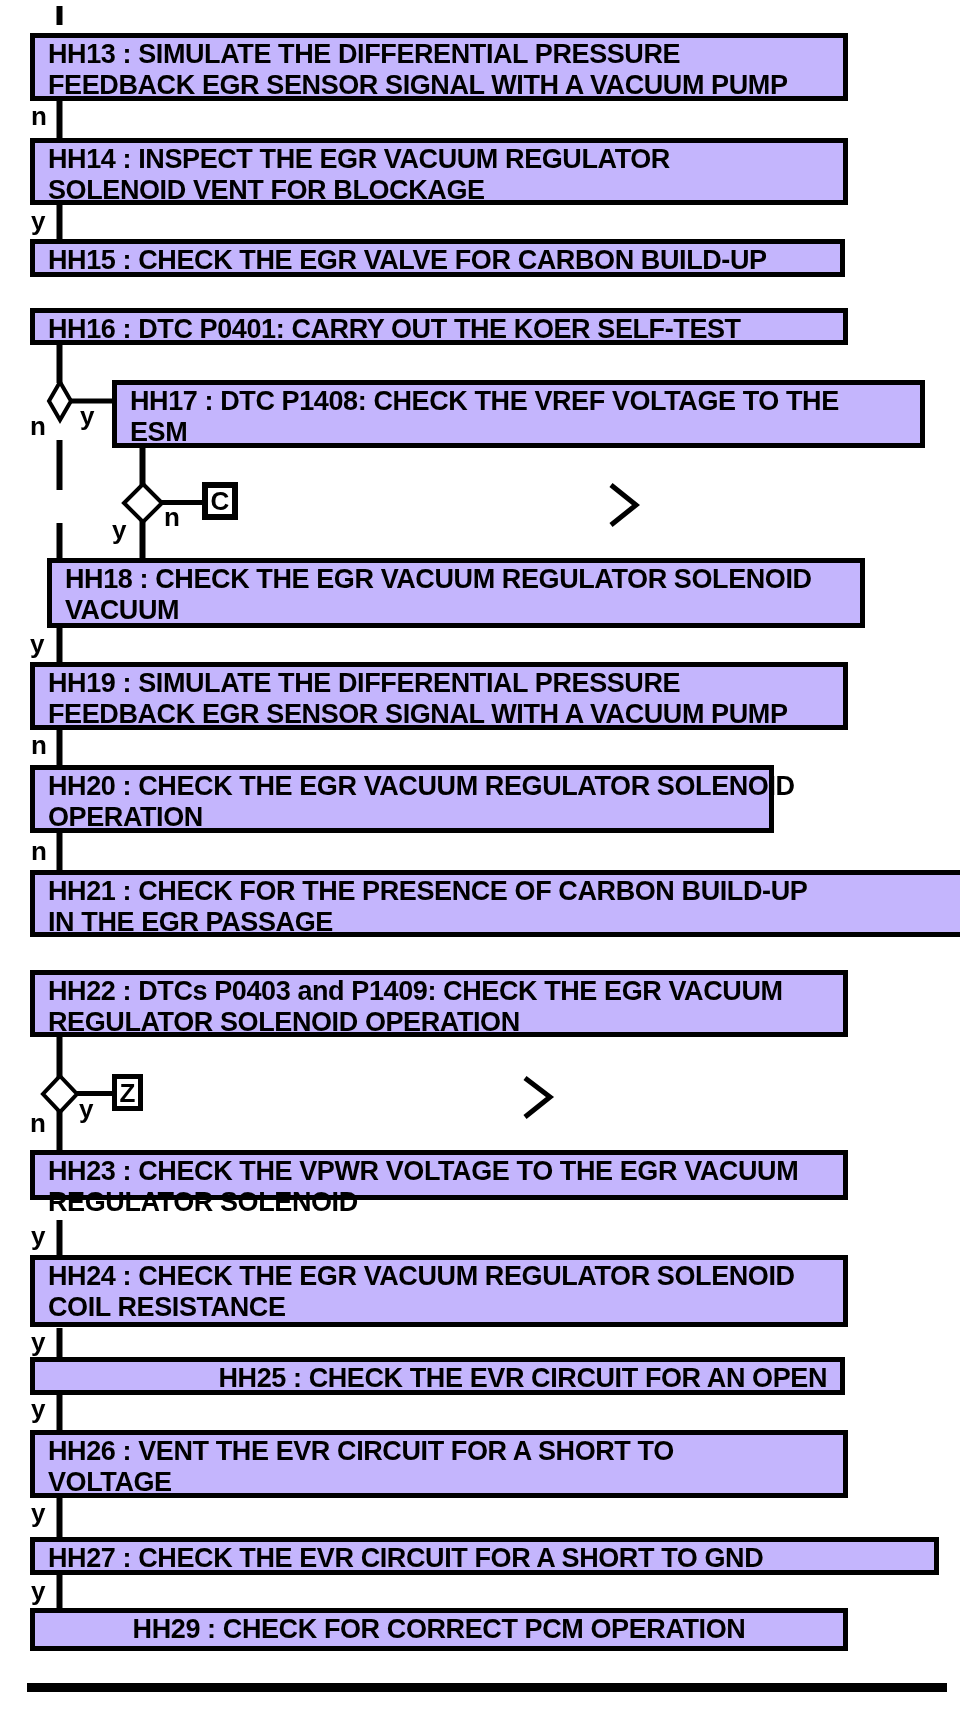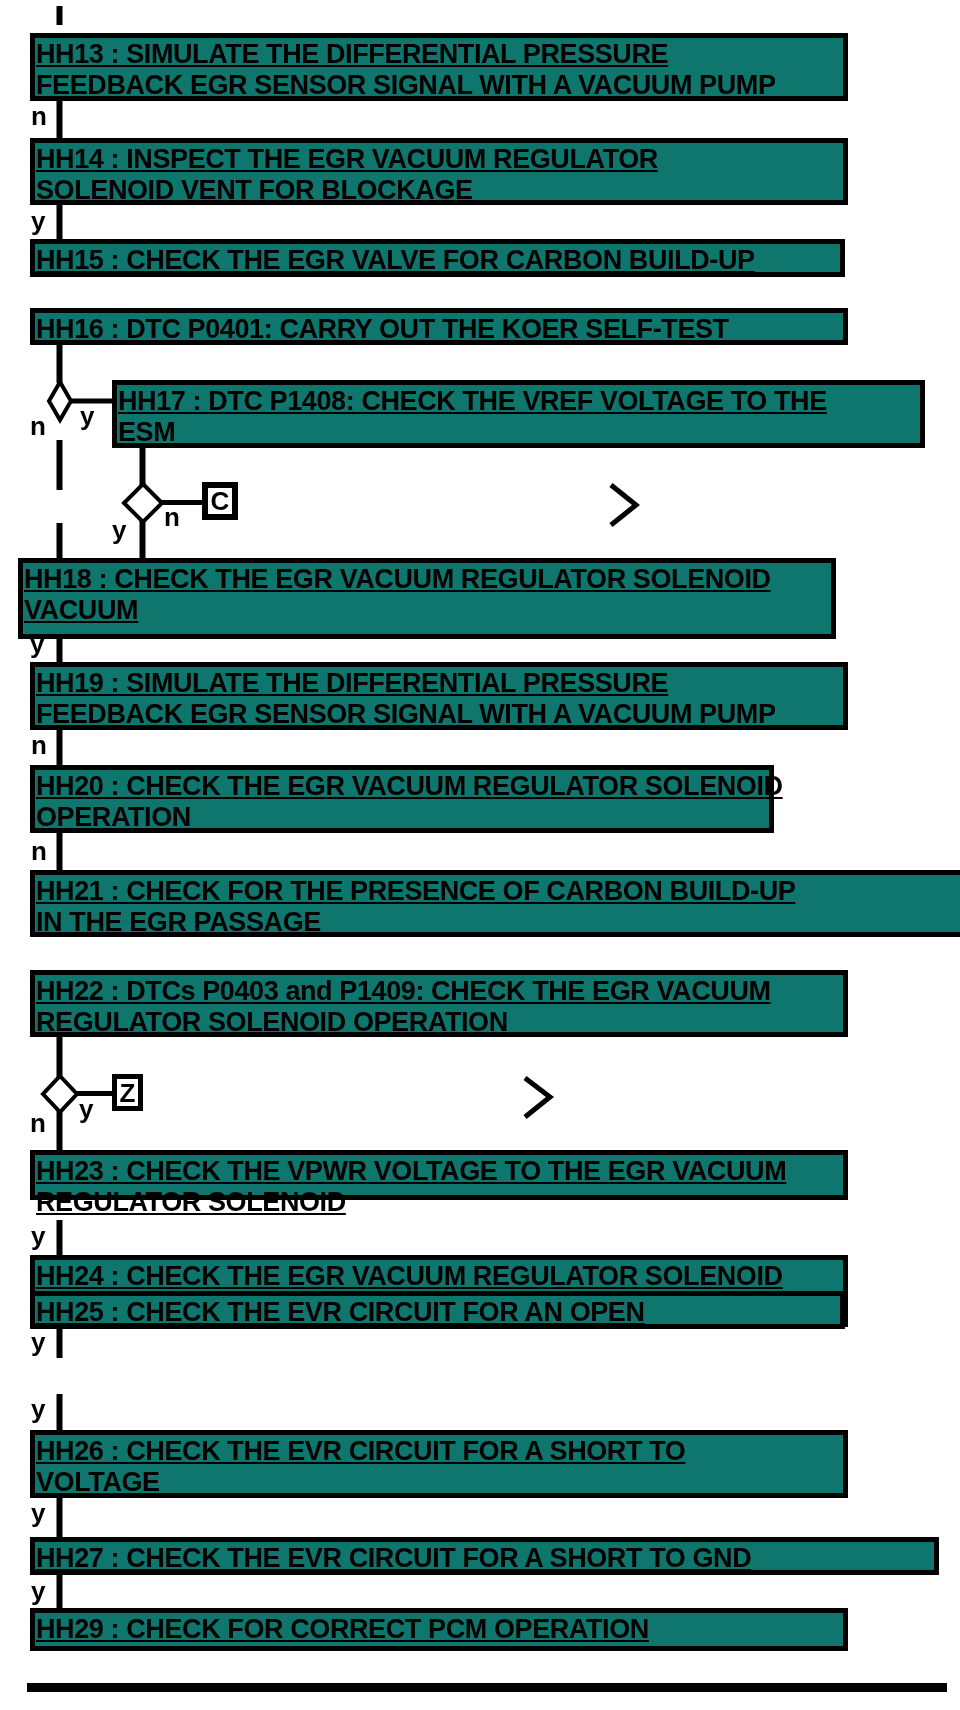--- a/index.html
+++ b/index.html
@@ -1,21 +1,21 @@
 <!DOCTYPE html>
 <html><head>
 <meta charset="utf-8">
 <style>
   html,body{margin:0;padding:0;background:#ffffff;}
   #stage{position:relative;width:960px;height:1710px;background:#ffffff;overflow:hidden;
          font-family:"Liberation Sans",sans-serif;color:#000;}
   svg.overlay{position:absolute;left:0;top:0;width:960px;height:1710px;}
-  .node{position:absolute;background:#0f766e;border:5px solid #000;box-sizing:border-box;
+  .node{position:absolute;background:#c4b5fd;border:5px solid #000;box-sizing:border-box;
         font-weight:bold;font-size:27px;line-height:31px;letter-spacing:-0.4px;
-        padding:1px 1px;white-space:nowrap;text-decoration:underline;}
+        padding:1px 13px;white-space:nowrap;}
   .lbl{position:absolute;font-weight:bold;font-size:26px;line-height:26px;}
   .conn{position:absolute;background:#fff;border:6px solid #000;box-sizing:border-box;
         display:flex;align-items:center;justify-content:center;
         font-weight:bold;font-size:26px;line-height:26px;}
   .divider{position:absolute;background:#000;}
 </style>
 </head>
 <body>
 
 <div id="stage">
@@ -65,21 +65,21 @@
   <div class="node" style="left:30px;top:239px;width:815px;height:38px;">
     <div>HH15 : CHECK THE EGR VALVE FOR CARBON BUILD-UP</div>
   </div>
   <div class="node" style="left:30px;top:308px;width:818px;height:37px;">
     <div>HH16 : DTC P0401: CARRY OUT THE KOER SELF-TEST</div>
   </div>
   <div class="node" style="left:112px;top:380px;width:813px;height:68px;">
     <div>HH17 : DTC P1408: CHECK THE VREF VOLTAGE TO THE</div>
     <div>ESM</div>
   </div>
-  <div class="node" style="left:18px;top:558px;width:818px;height:81px;">
+  <div class="node" style="left:47px;top:558px;width:818px;height:70px;">
     <div>HH18 : CHECK THE EGR VACUUM REGULATOR SOLENOID</div>
     <div>VACUUM</div>
   </div>
   <div class="node" style="left:30px;top:662px;width:818px;height:68px;">
     <div>HH19 : SIMULATE THE DIFFERENTIAL PRESSURE</div>
     <div>FEEDBACK EGR SENSOR SIGNAL WITH A VACUUM PUMP</div>
   </div>
   <div class="node" style="left:30px;top:765px;width:744px;height:68px;">
     <div>HH20 : CHECK THE EGR VACUUM REGULATOR SOLENOID</div>
     <div>OPERATION</div>
@@ -93,31 +93,31 @@
     <div>REGULATOR SOLENOID OPERATION</div>
   </div>
   <div class="node" style="left:30px;top:1150px;width:818px;height:50px;">
     <div>HH23 : CHECK THE VPWR VOLTAGE TO THE EGR VACUUM</div>
     <div>REGULATOR SOLENOID</div>
   </div>
   <div class="node" style="left:30px;top:1255px;width:818px;height:72px;">
     <div>HH24 : CHECK THE EGR VACUUM REGULATOR SOLENOID</div>
     <div>COIL RESISTANCE</div>
   </div>
-  <div class="node" style="left:30px;top:1291px;width:815px;height:38px;">
+  <div class="node" style="left:30px;top:1357px;width:815px;height:38px;text-align:right;">
     <div>HH25 : CHECK THE EVR CIRCUIT FOR AN OPEN</div>
   </div>
   <div class="node" style="left:30px;top:1430px;width:818px;height:68px;">
-    <div>HH26 : CHECK THE EVR CIRCUIT FOR A SHORT TO</div>
+    <div>HH26 : VENT THE EVR CIRCUIT FOR A SHORT TO</div>
     <div>VOLTAGE</div>
   </div>
   <div class="node" style="left:30px;top:1537px;width:909px;height:38px;">
     <div>HH27 : CHECK THE EVR CIRCUIT FOR A SHORT TO GND</div>
   </div>
-  <div class="node" style="left:30px;top:1608px;width:818px;height:43px;">
+  <div class="node" style="left:30px;top:1608px;width:818px;height:43px;text-align:center;">
     <div>HH29 : CHECK FOR CORRECT PCM OPERATION</div>
   </div>
 
   <div class="conn" style="left:202px;top:482px;width:36px;height:38px;">
     <span>C</span>
   </div>
   <div class="conn" style="left:112px;top:1074px;width:31px;height:37px;border-width:5px;">
     <span>Z</span>
   </div>
 

